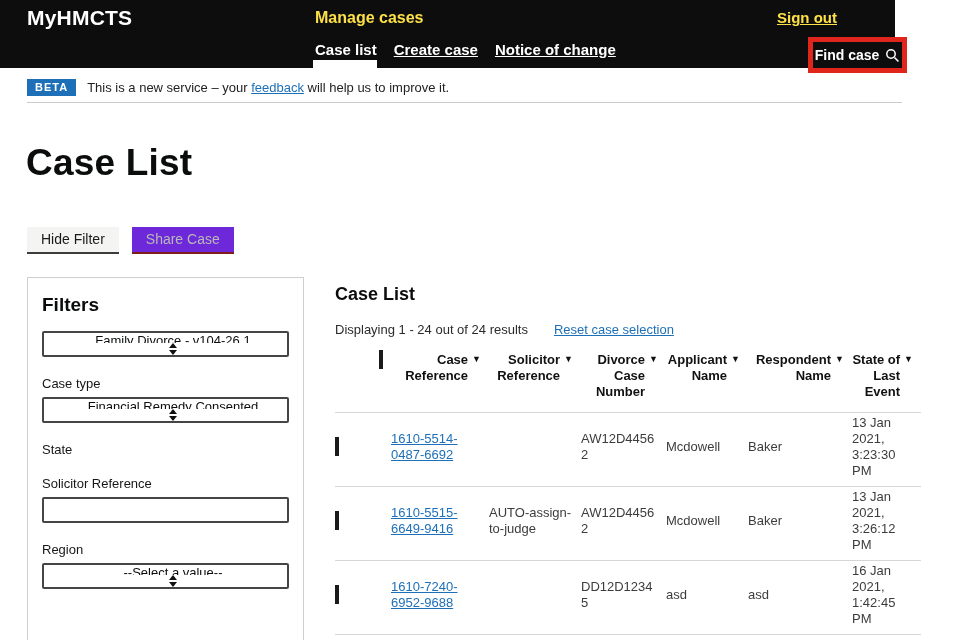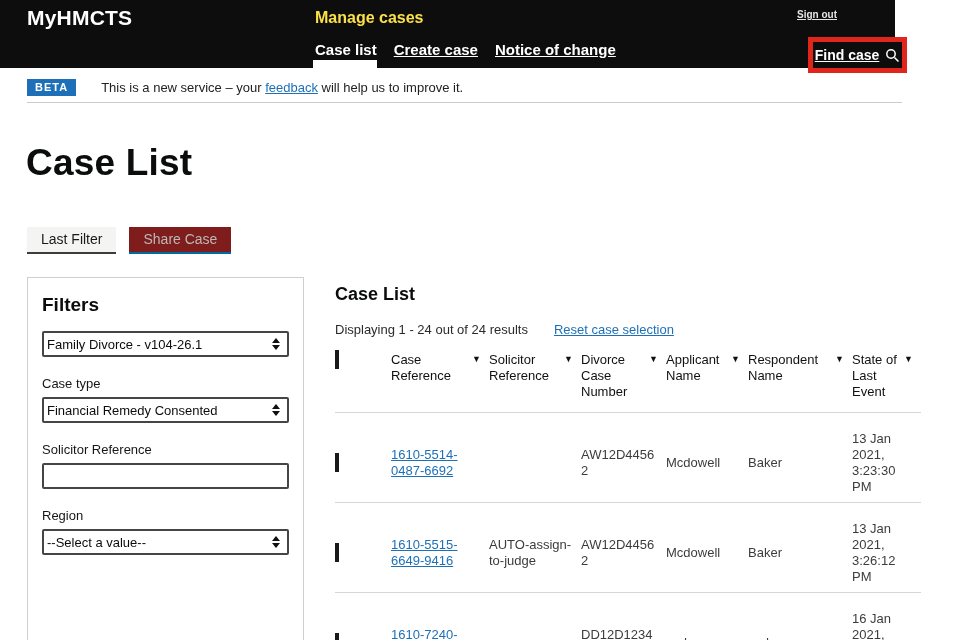--- a/index.html
+++ b/index.html
@@ -7,77 +7,77 @@
   body {
     position:relative; overflow:hidden; background:#ffffff;
     font-family:"Liberation Sans", sans-serif; color:#0b0c0c;
   }
   a { cursor:pointer; }
 
   
   .topbar { position:absolute; left:0; top:0; width:895px; height:68px; background:#0d0d0d; }
   .logo { position:absolute; left:27px; top:6px; font-size:21px; font-weight:bold; color:#fff; letter-spacing:.2px; }
   .app-title { position:absolute; left:315px; top:9px; font-size:16px; font-weight:bold; color:#fde047; }
-  .signout { position:absolute; right:58px; top:9px; font-size:10px; font-weight:bold; color:#e5e5e5; text-decoration:underline; }
+  .signout { position:absolute; right:58px; top:9px; font-size:15px; font-weight:bold; color:#fde047; text-decoration:underline; }
   .nav-tabs { position:absolute; left:315px; top:41px; display:flex; gap:17px; }
   .tab { color:#fff; font-size:15px; font-weight:bold; white-space:nowrap; }
   .tab.link { text-decoration:underline; }
   .tab-indicator { position:absolute; left:313px; top:60px; width:64px; height:16px; background:#fff; }
 
   .find-box { position:absolute; left:808px; top:37px; width:99px; height:36px;
     border:5px solid #e0261c; display:flex; align-items:center; justify-content:center; gap:6px; background:#0d0d0d; }
-  .find-link { color:#fff; font-size:14px; font-weight:bold; text-decoration:underline; white-space:nowrap; }
+  .find-link { color:#fff; font-size:14px; font-weight:bold; white-space:nowrap; }
   .search-icon { width:15px; height:15px; flex:0 0 auto; }
 
   
-  .beta-bar { position:absolute; left:27px; top:79px; display:flex; align-items:center; gap:25px; }
+  .beta-bar { position:absolute; left:27px; top:79px; display:flex; align-items:center; gap:11px; }
   .beta-badge { background:#1d70b8; color:#fff; font-size:11px; font-weight:bold; letter-spacing:1px; padding:2px 8px 3px; }
   .beta-text { font-size:13px; color:#222; }
   .feedback-link { color:#1d70b8; text-decoration:underline; }
   .beta-divider { position:absolute; left:27px; top:102px; width:875px; height:1px; background:#cbcbcb; }
 
   
   .page-title { position:absolute; left:26px; top:142px; font-size:37px; font-weight:bold; letter-spacing:.2px; }
   .toolbar { position:absolute; left:27px; top:227px; display:flex; gap:13px; }
   .btn { font-family:inherit; font-size:14px; padding:4px 14px 5px; border:none; cursor:pointer; }
   .btn-hide { background:#f4f4f3; color:#1a1a1a; border-bottom:2px solid #3c3c3b; }
-  .btn-share { background:#7f1d1d; color:#b9b9b7; border-bottom:2px solid #0369a1; cursor:default; }
+  .btn-share { background:#6d28d9; color:#b9b9b7; border-bottom:2px solid #7f1d1d; cursor:default; }
 
   
   .filters-panel { position:absolute; left:27px; top:277px; width:277px; height:410px;
     border:1px solid #cfcfcf; padding:12px 14px; background:#fff; }
   .filters-title { font-size:19px; font-weight:bold; margin:4px 0 15px; }
   .field { margin-bottom:19px; }
   .field-label { display:block; font-size:13px; color:#161616; margin-bottom:6px; }
   .select { height:26px; border:2px solid #454545; border-radius:2px; background:#fff;
-    display:flex; align-items:center; justify-content:space-between; padding:0 7px 0 3px;
-    font-size:13px; cursor:pointer; }
+    display:flex; align-items:center; justify-content:space-between; padding:0 7px 0 22px;
+    font-size:13px; cursor:pointer;flex-direction:column; }
   .select-value { white-space:nowrap; overflow:hidden; }
   .stepper { display:flex; flex-direction:column; align-items:center; gap:2px; flex:0 0 auto; }
   .tri-up { width:0; height:0; border-left:4px solid transparent; border-right:4px solid transparent; border-bottom:5px solid #111; }
   .tri-down { width:0; height:0; border-left:4px solid transparent; border-right:4px solid transparent; border-top:5px solid #111; }
   .text-input { width:100%; height:26px; border:2px solid #454545; border-radius:2px;
     font-size:13px; padding:0 7px; font-family:inherit; }
 
   
   .results { position:absolute; left:335px; top:284px; width:586px; }
   .results-title { font-size:18px; font-weight:bold; margin:0 0 17px; }
   .summary-line { font-size:13px; color:#2b2b2b; display:flex; gap:26px; margin-bottom:11px; }
   .reset-link { color:#1d70b8; text-decoration:underline; white-space:nowrap; }
 
   table { border-collapse:collapse; table-layout:fixed; width:586px; font-size:13px; }
   col.c-check { width:56px; } col.c-ref { width:98px; } col.c-sol { width:92px; }
   col.c-div { width:85px; } col.c-app { width:82px; } col.c-res { width:104px; } col.c-date { width:69px; }
-  thead th { vertical-align:top; text-align:left; font-weight:normal; color:#111;
+  thead th { vertical-align:top; text-align:right; font-weight:bold; color:#111;
     padding:4px 8px 12px 0; border-bottom:1px solid #d6d6d6; line-height:1.22; }
   .th-flex { display:flex; justify-content:space-between; gap:4px; }
   .th-label { flex:1 1 auto; }
   .sort-icon { flex:0 0 auto; font-size:9px; line-height:15px; color:#111; cursor:pointer; }
   tbody tr { height:73px; }
-  tbody td { vertical-align:middle; padding:18px 8px 6px 0; border-bottom:1px solid #d6d6d6;
+  tbody td { vertical-align:middle; padding:2px 8px 6px 0; border-bottom:1px solid #d6d6d6;
     line-height:1.25; color:#3c3c3c; word-wrap:break-word; }
   .case-link { color:#1d70b8; text-decoration:underline; }
   .checkbox { width:26px; height:26px; border:2px solid #1a1a1a; background:#fff; cursor:pointer; }
 </style>
 </head>
 <body>
 
 <header class="topbar">
   <a class="logo">MyHMCTS</a>
   <div class="app-title">Manage cases</div>
@@ -100,21 +100,21 @@
 <div class="tab-indicator"></div>
 
 <div class="beta-bar">
   <span class="beta-badge">BETA</span>
   <span class="beta-text"><span>This is a new service – your </span><a class="feedback-link">feedback</a><span> will help us to improve it.</span></span>
 </div>
 <div class="beta-divider"></div>
 
 <h1 class="page-title">Case List</h1>
 <div class="toolbar">
-  <button class="btn btn-hide">Last Filter</button>
+  <button class="btn btn-hide">Hide Filter</button>
   <button class="btn btn-share">Share Case</button>
 </div>
 
 <aside class="filters-panel">
   <h2 class="filters-title">Filters</h2>
 
   <div class="field">
     <div class="select">
       <span class="select-value">Family Divorce - v104-26.1</span>
       <span class="stepper">
@@ -129,20 +129,21 @@
     <div class="select">
       <span class="select-value">Financial Remedy Consented</span>
       <span class="stepper">
           <span class="tri-up"></span>
           <span class="tri-down"></span>
         </span>
     </div>
   </div>
 
   <div class="field">
+    <label class="field-label">State</label>
   </div>
 
   <div class="field">
     <label class="field-label">Solicitor Reference</label>
     <input class="text-input" type="text" value="" style="">
   </div>
 
   <div class="field">
     <label class="field-label">Region</label>
     <div class="select">

